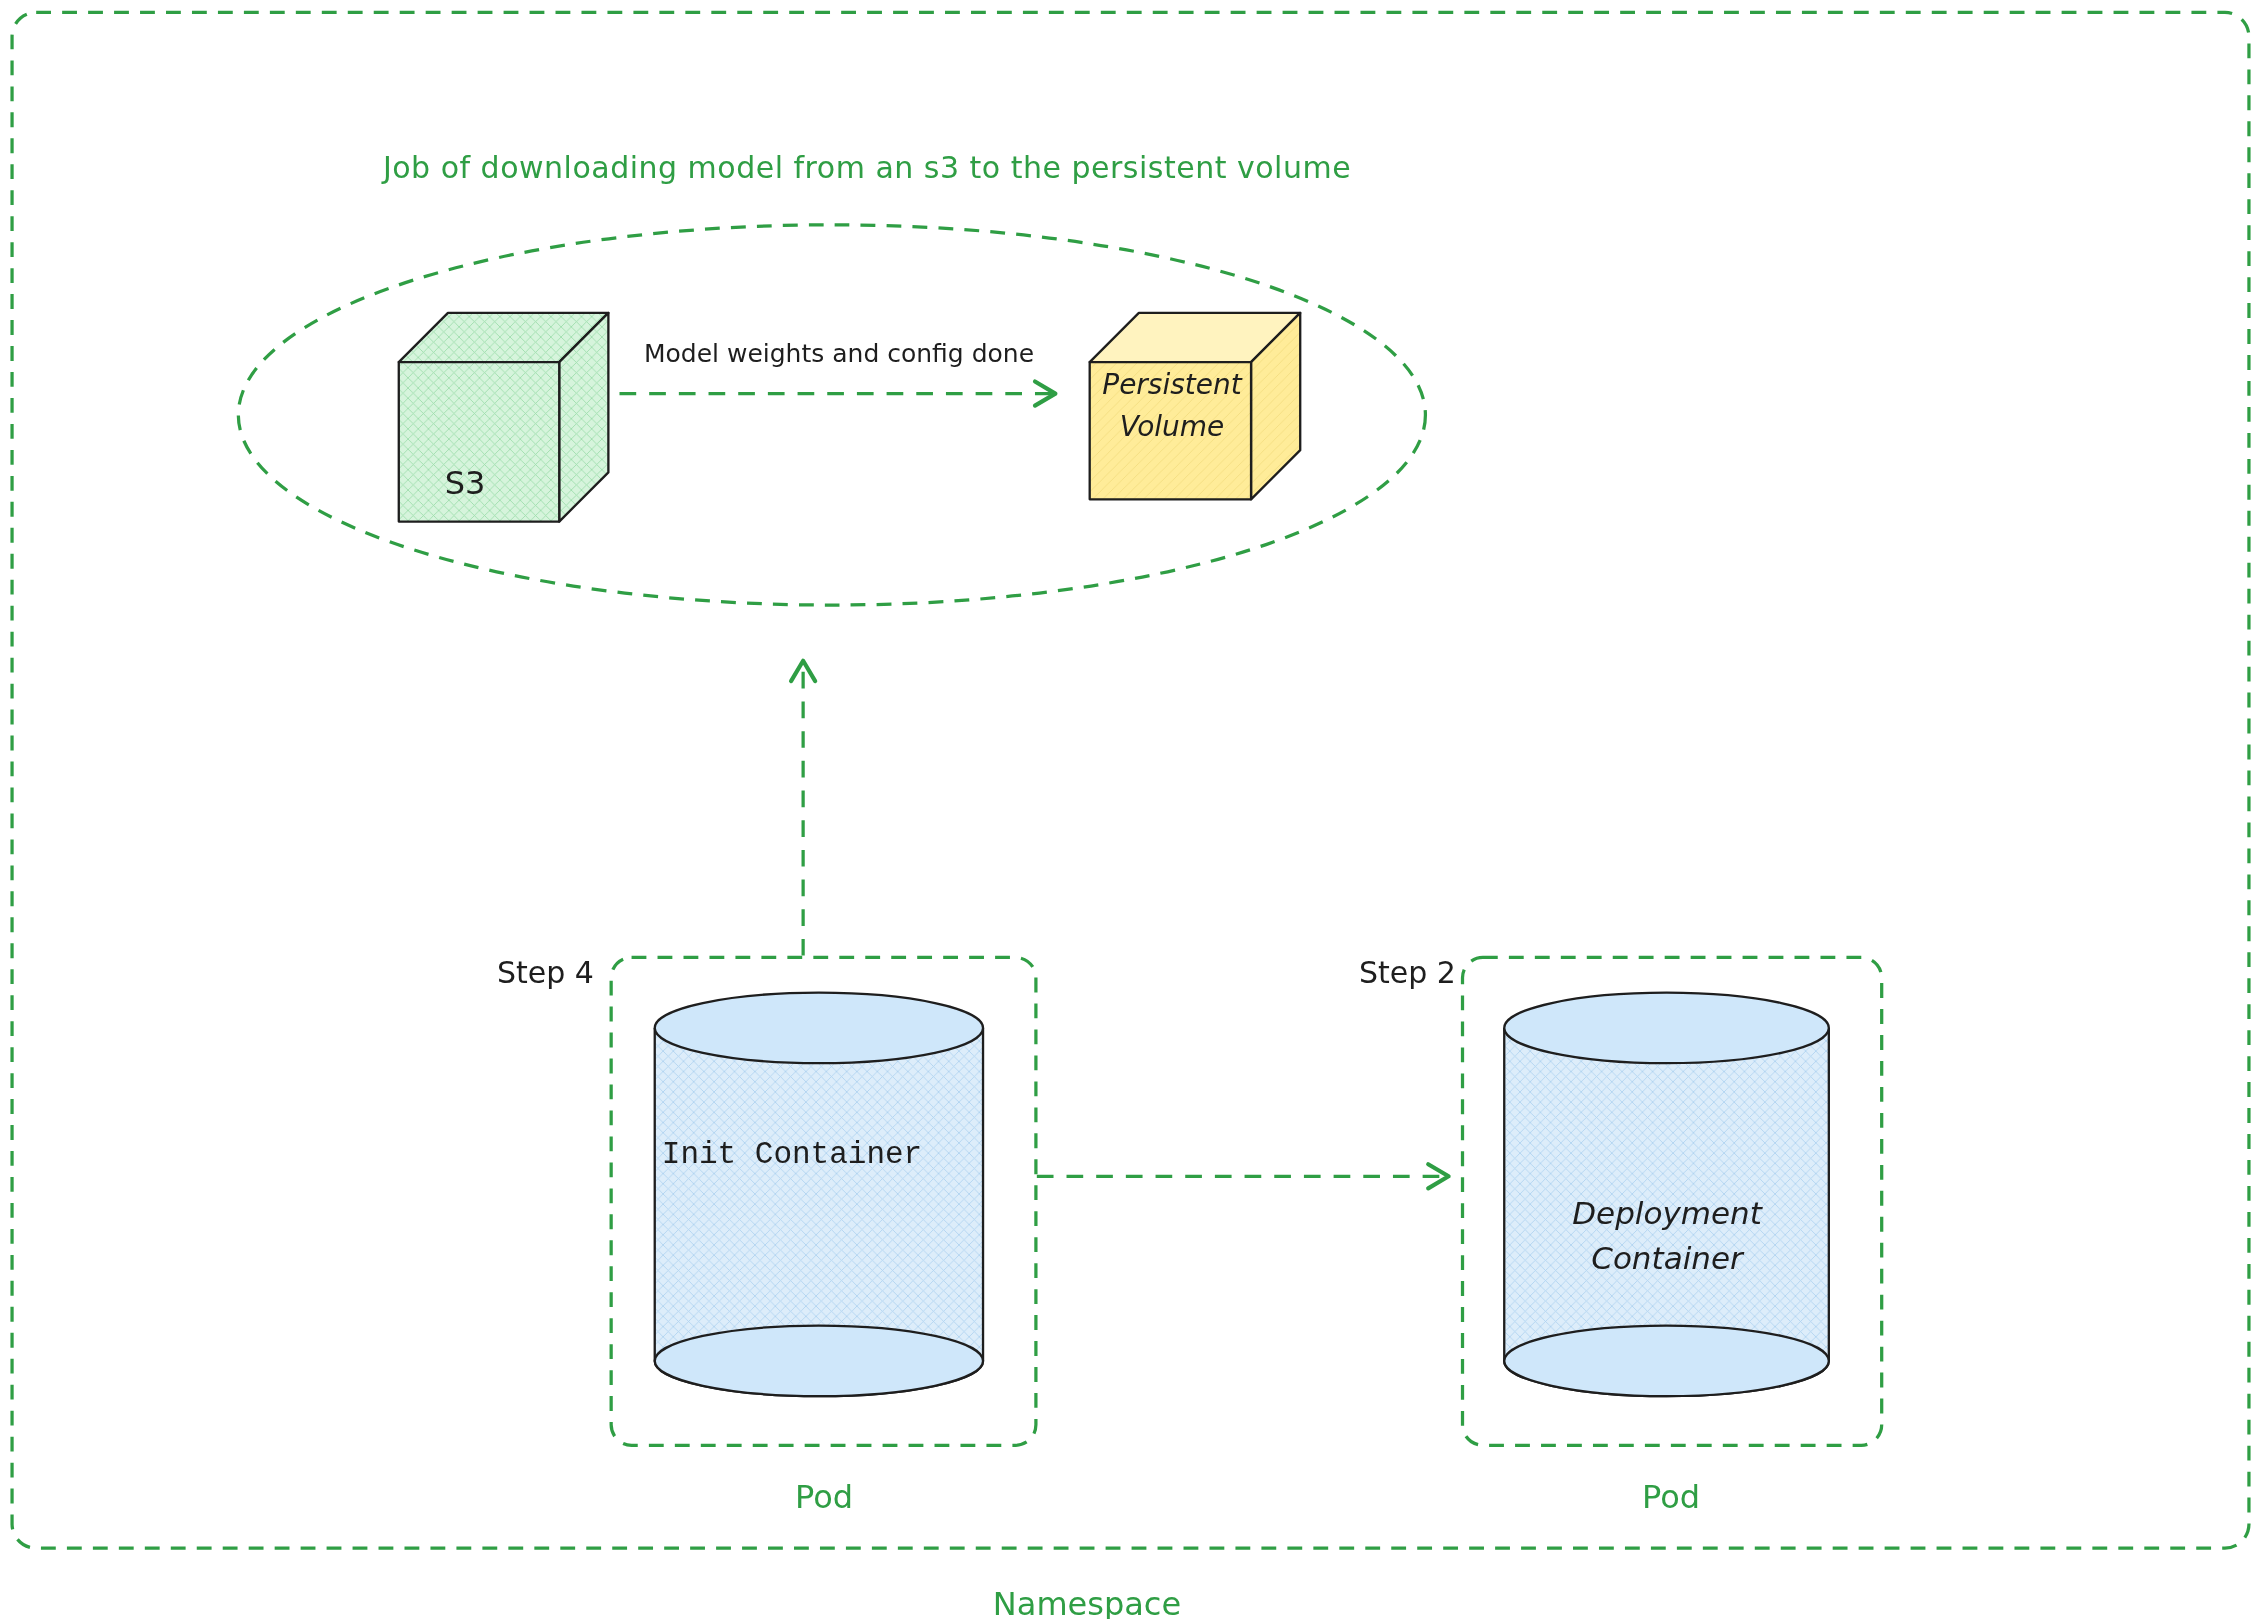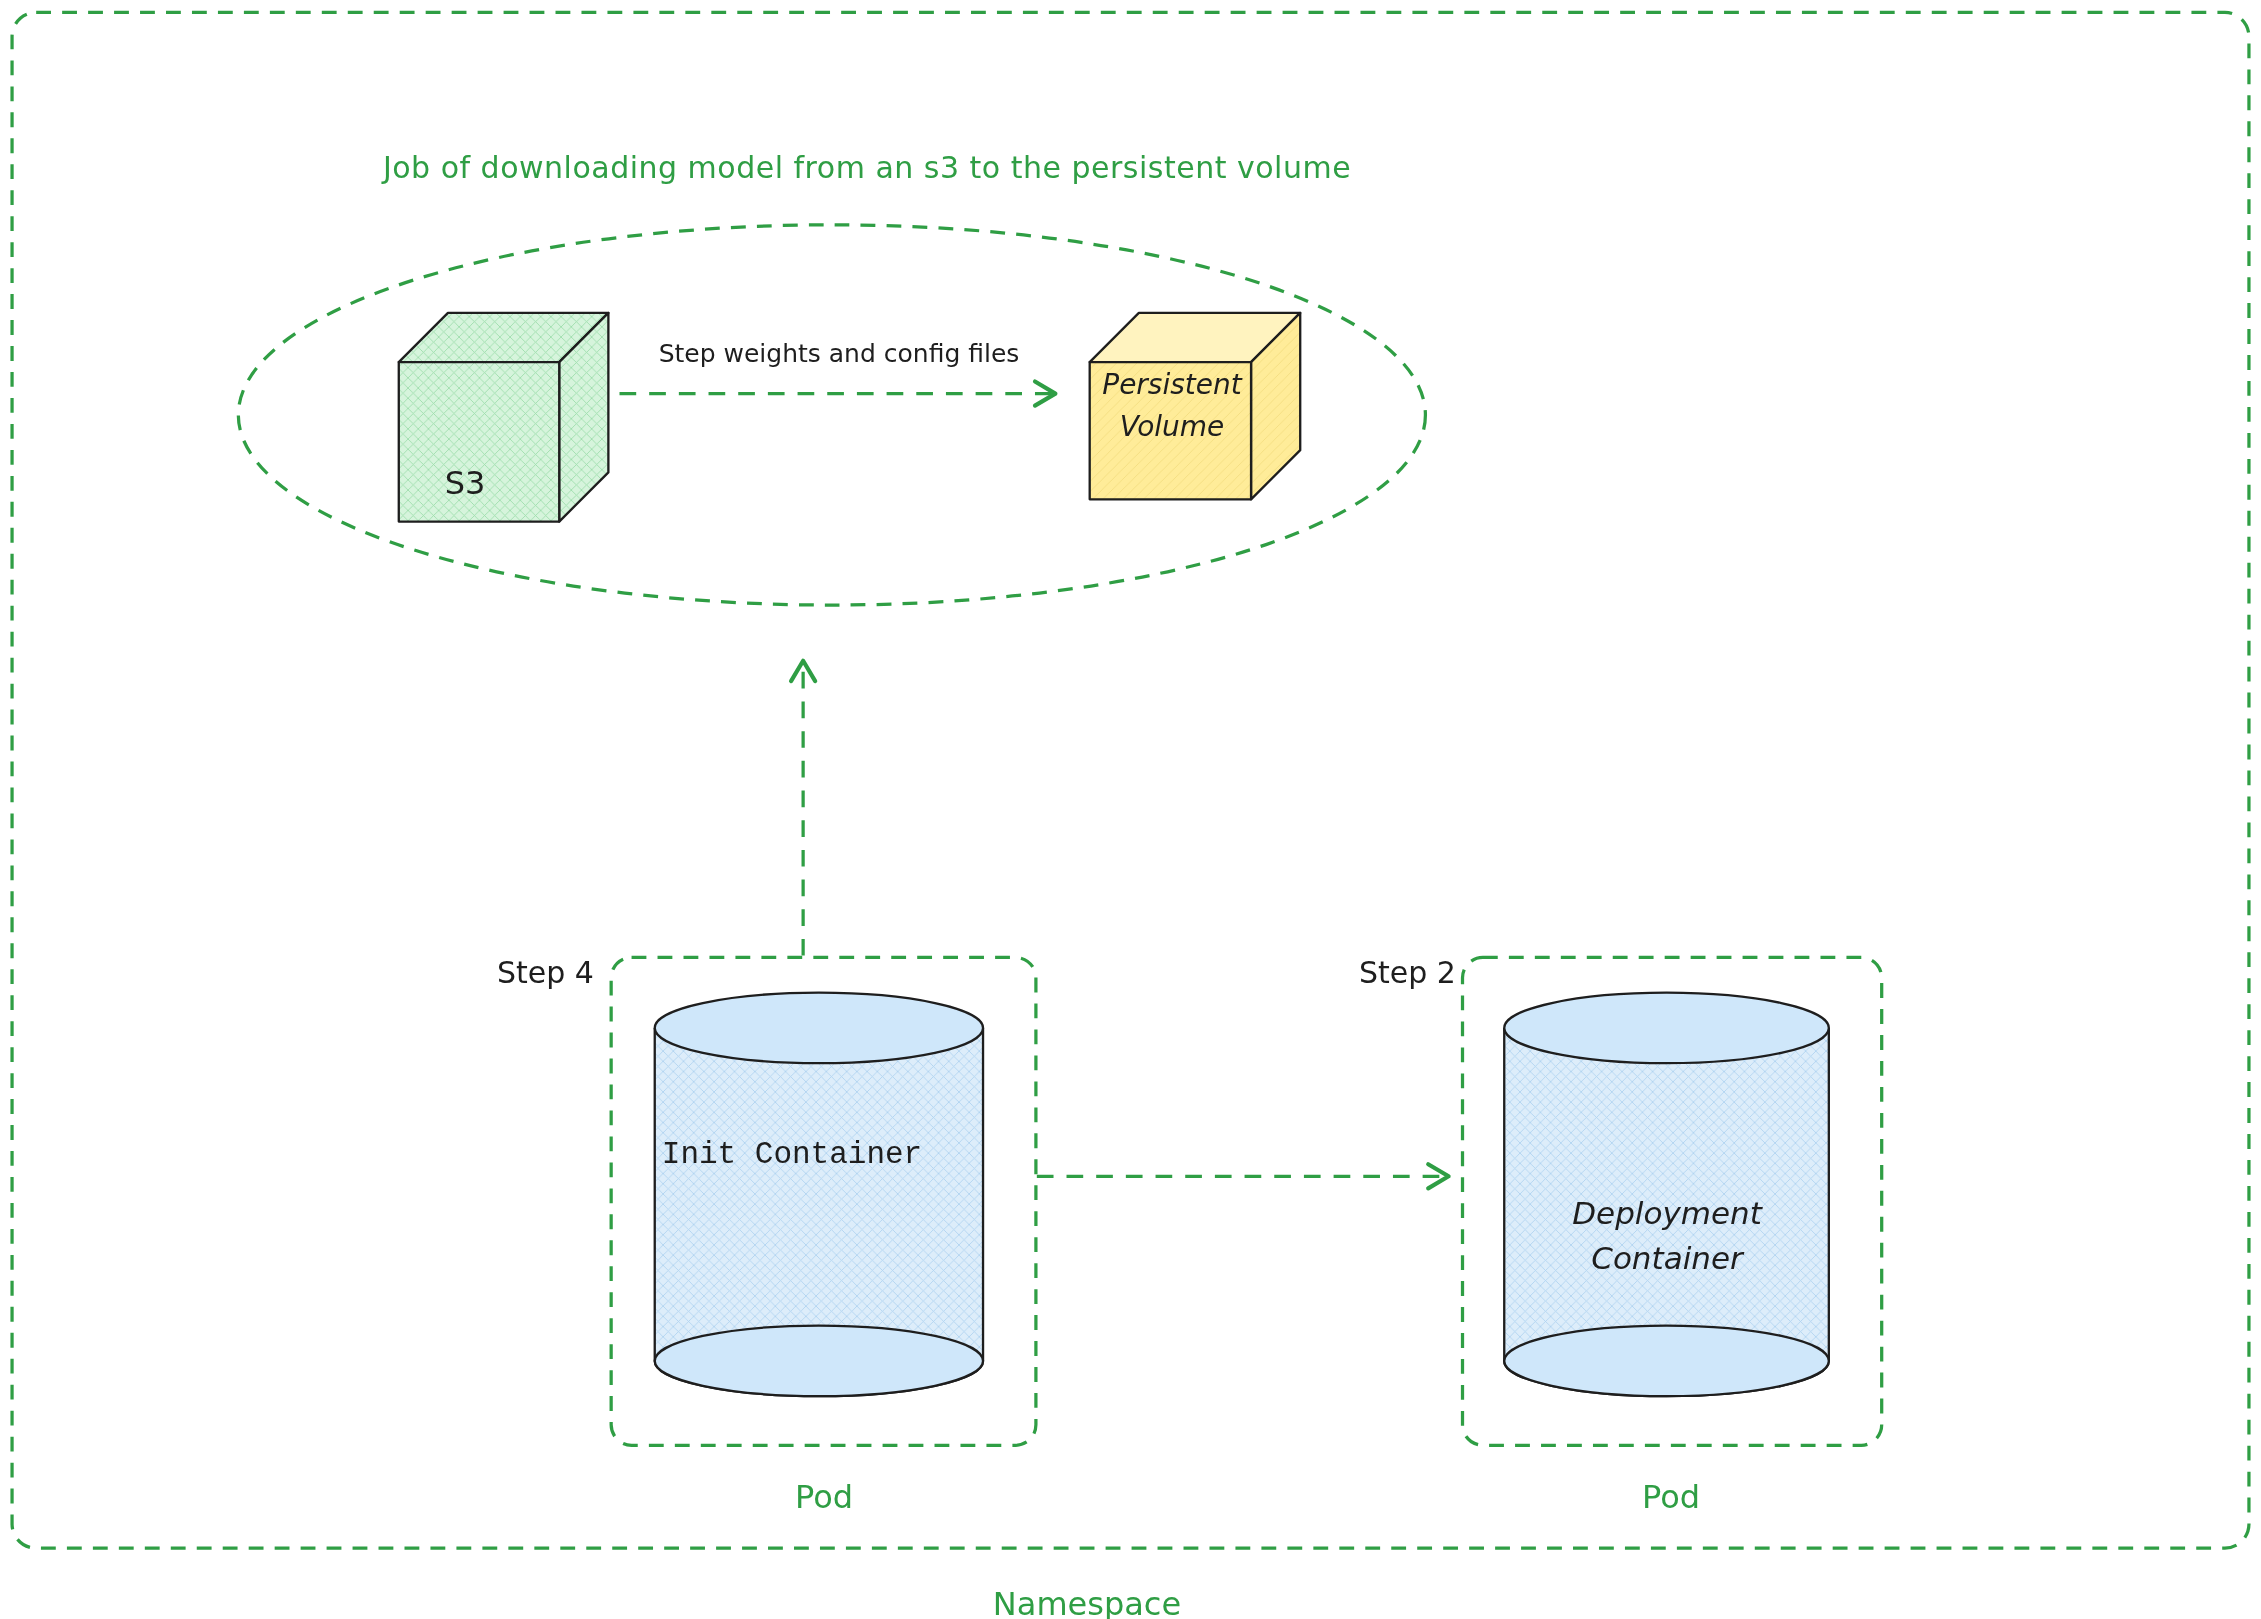--- a/index.html
+++ b/index.html
@@ -96,21 +96,21 @@
       <path d="M1622,1108 L1622,1467 A175,38 0 0 0 1972,1467 L1972,1108" fill="url(#crossBlue)"></path>
       <ellipse cx="1797" cy="1467" rx="175" ry="38" fill="#cfe7fa"></ellipse>
       <ellipse cx="1797" cy="1108" rx="175" ry="38" fill="#cfe7fa"></ellipse>
     </g>
   </svg>
 
   <div class="lbl green center job-title">Job of downloading model from an s3 to the persistent volume</div>
 
   <div class="lbl center s3-label">S3</div>
 
-  <div class="lbl center arrow-label">Step weights and config files</div>
+  <div class="lbl center arrow-label">Model weights and config done</div>
 
   <div class="lbl center pre pv-label">Persistent
 Volume</div>
 
 
   <div class="lbl step-1">Step 4</div>
 
   <div class="lbl step-2">Step 2</div>
 
   <div class="lbl center container-1-label">Init Container</div>

